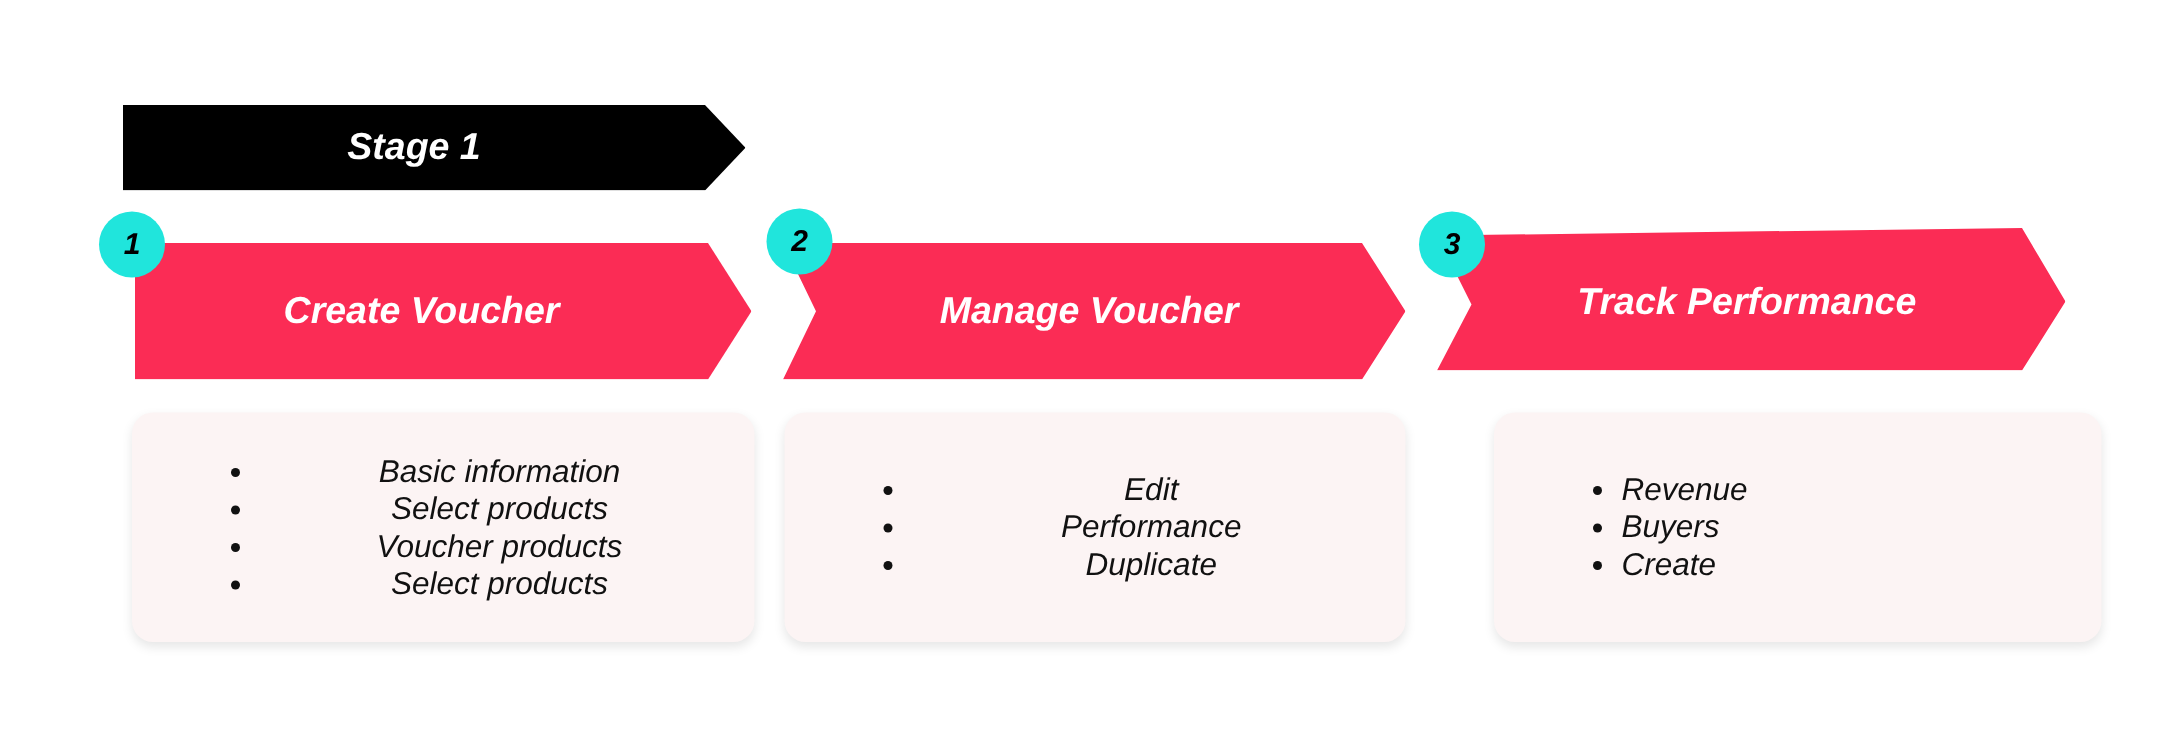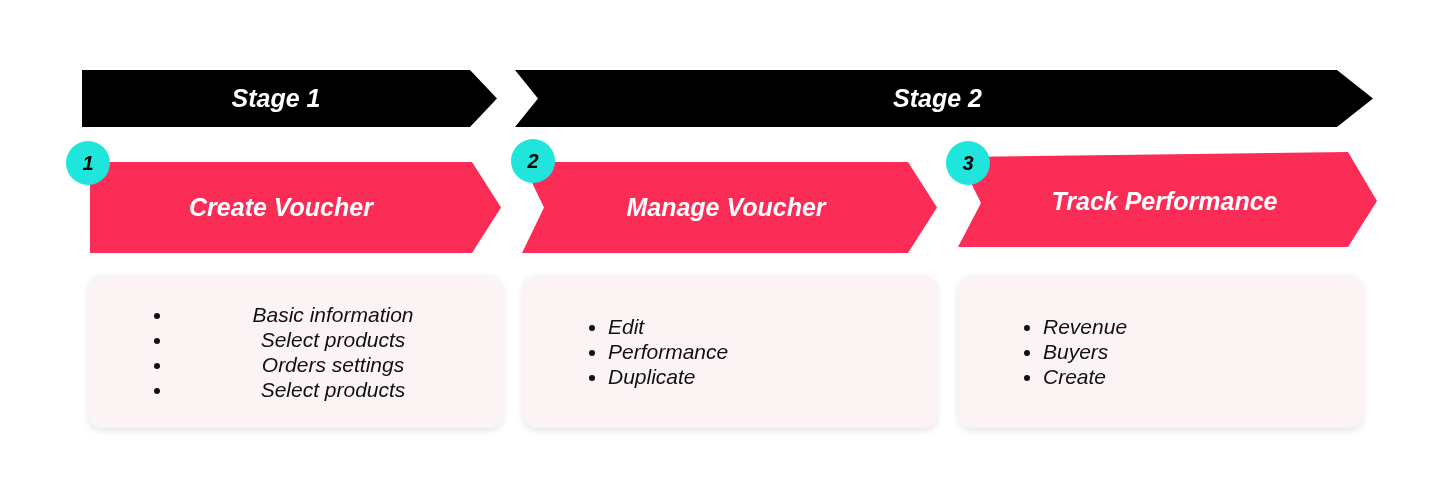--- a/index.html
+++ b/index.html
@@ -106,63 +106,60 @@
     height:153px;
     background:var(--card_bg,#FCF4F4);
     border-radius:14px;
     box-shadow:0 3px 7px rgba(0,0,0,0.10);
     display:flex;
     flex-direction:column;
     justify-content:center;
     box-sizing:border-box;
   }
   .card-1{left:88px;width:415px;text-align:center;}
-  .card-2{left:523px;width:414px;}
-  .card-3{left:958px;width:405px;}
+  .card-2{left:523px;width:414px;text-align:center;}
+  .card-3{left:996px;width:405px;}
   .card ul{
     margin:0;
     padding:0 10px 0 85px;
     list-style:disc outside;
     color:var(--text,#111);
     font-size:21px;
     line-height:25px;
   }
   .card li{margin:0;padding:0;}
 </style>
 </head>
 <body>
 
 <div class="canvas">
 
   <div class="banner banner-1">
     <span>Stage 1</span>
-  </div>
-  <div class="banner banner-2">
-    <span>Stage 2</span>
   </div>
 
   <div class="arrow arrow-2">
     <span>Manage Voucher</span>
   </div>
   <div class="arrow arrow-1">
     <span>Create Voucher</span>
   </div>
   <div class="arrow arrow-3">
     <span>Track Performance</span>
   </div>
 
   <div class="badge badge-1">1</div>
   <div class="badge badge-2">2</div>
   <div class="badge badge-3">3</div>
 
   <div class="card card-1">
     <ul>
       <li>Basic information</li>
       <li>Select products</li>
-      <li>Orders settings</li>
+      <li>Voucher products</li>
       <li>Select products</li>
     </ul>
   </div>
   <div class="card card-2">
     <ul>
       <li>Edit</li>
       <li>Performance</li>
       <li>Duplicate</li>
     </ul>
   </div>

